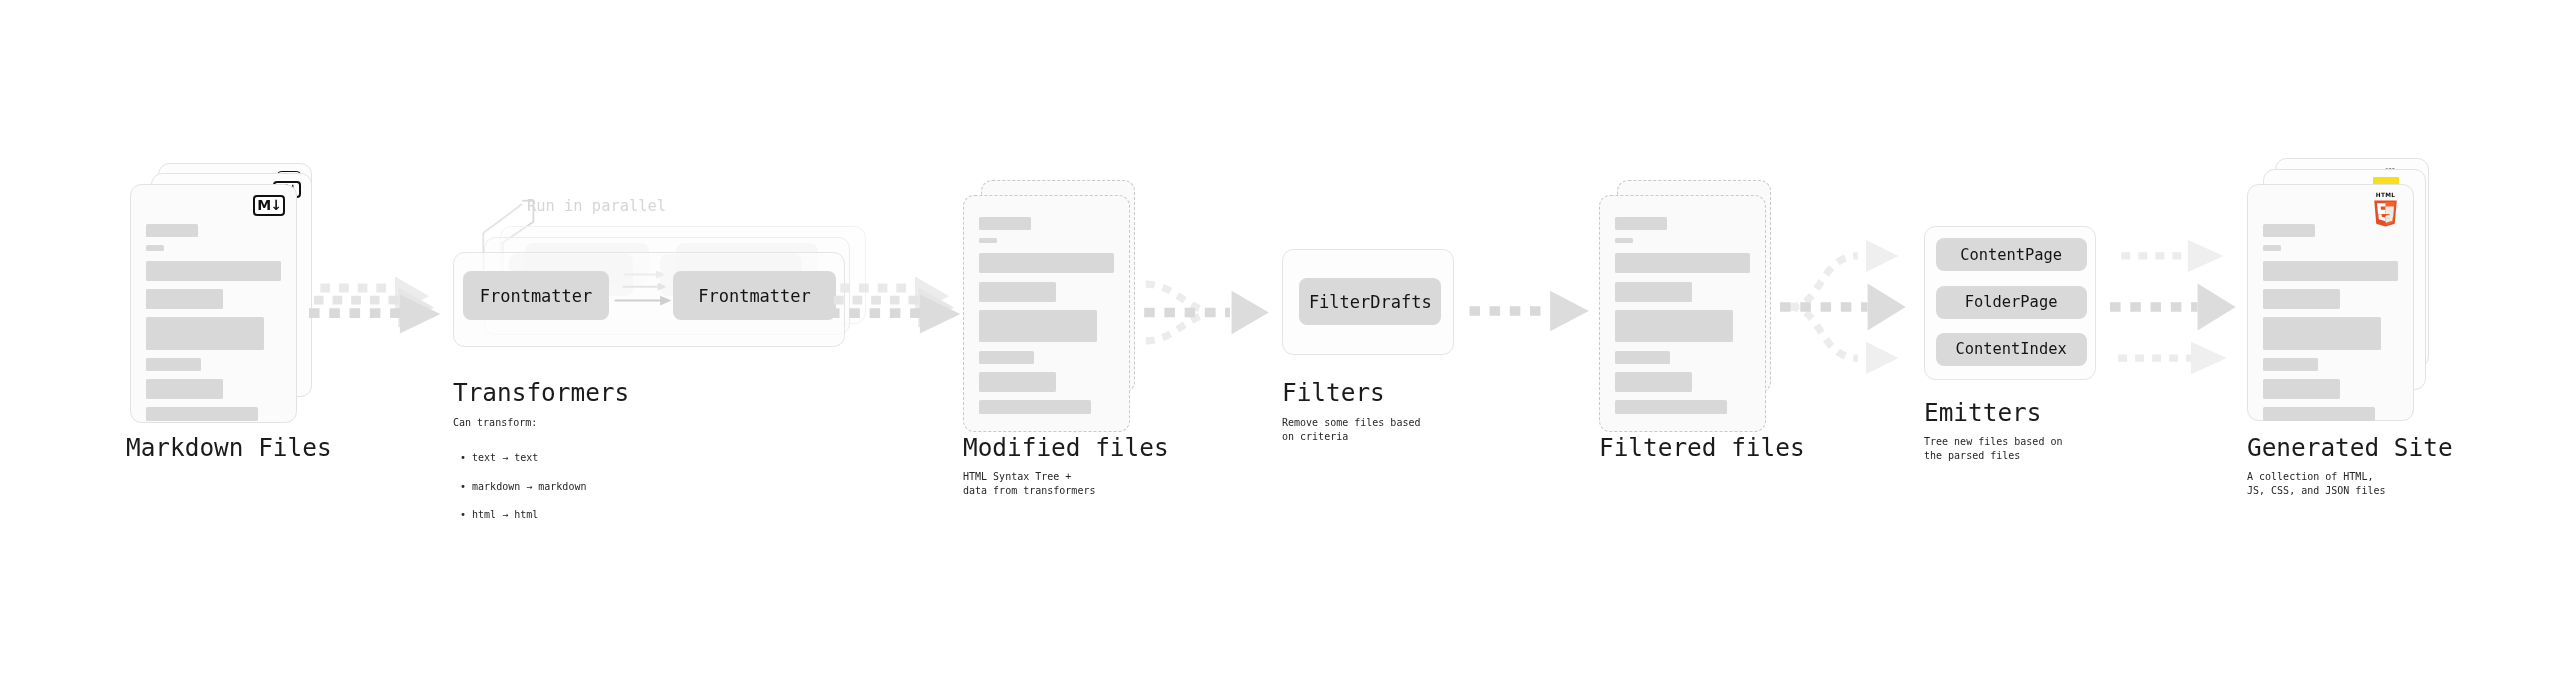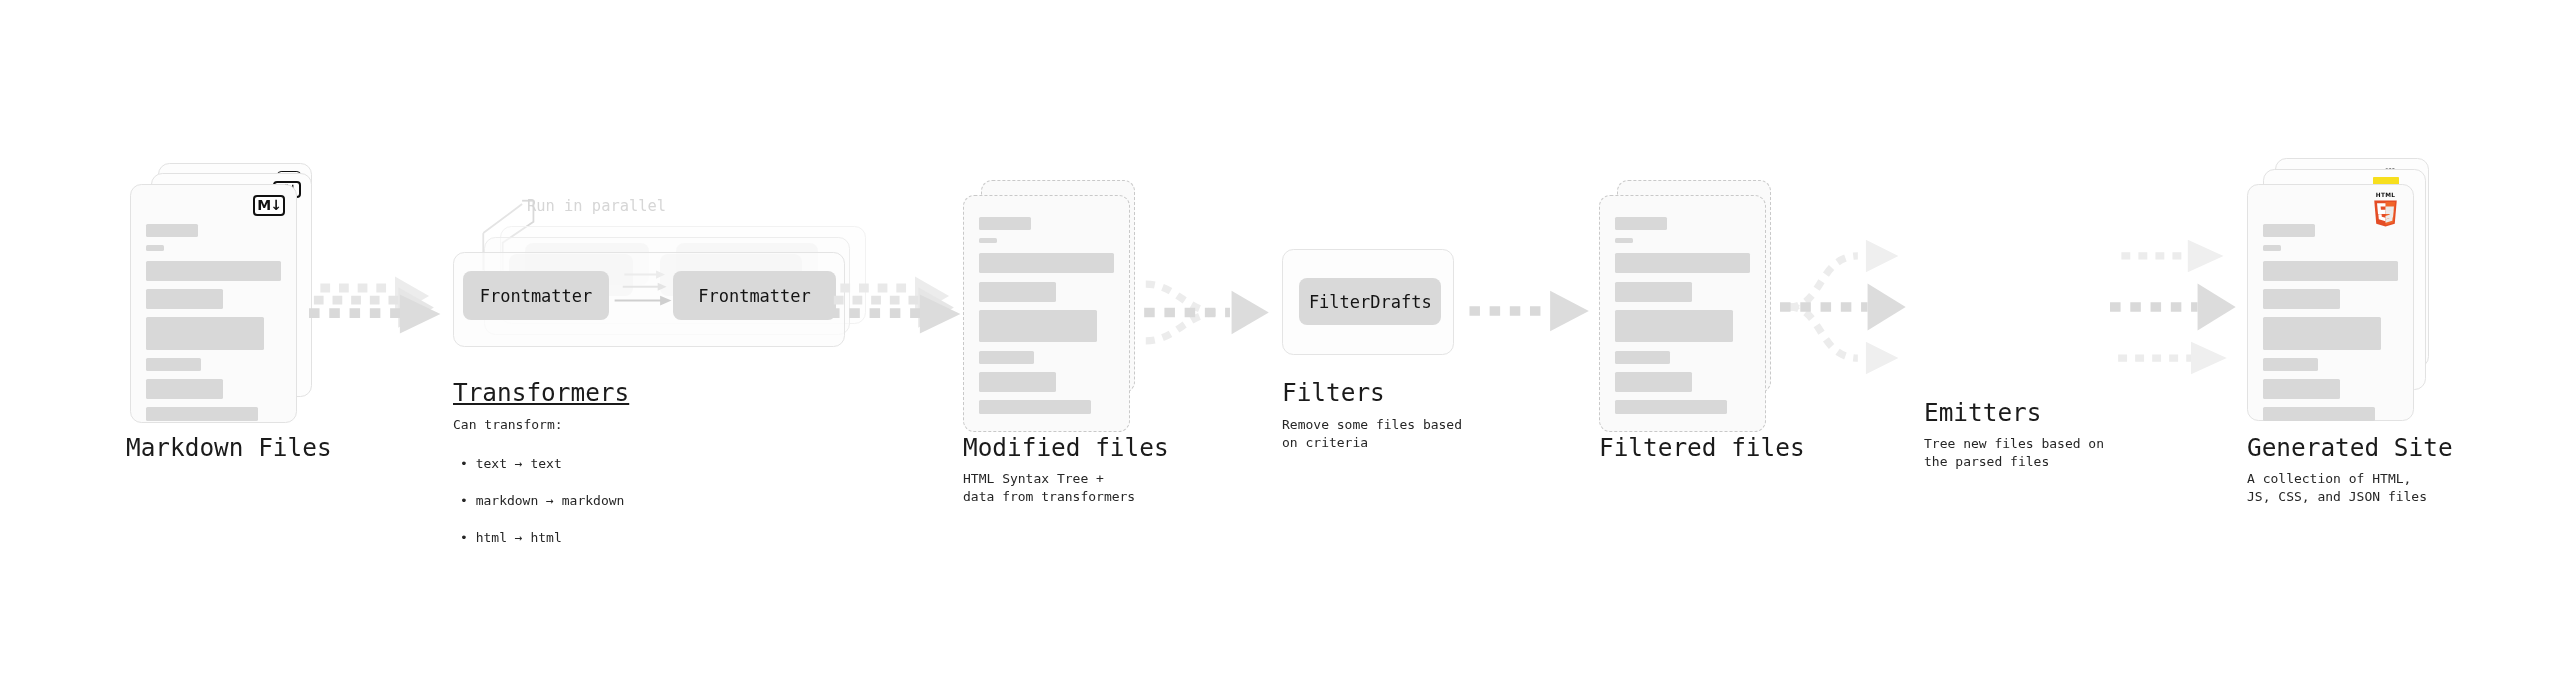--- a/index.html
+++ b/index.html
@@ -21,21 +21,21 @@
   .step-title {
     font-family: "DejaVu Sans Mono", "Liberation Mono", monospace;
     font-size: 24.4px;
     font-weight: 400;
     color: #1b1b1b;
     letter-spacing: 0px;
     white-space: nowrap;
   }
   .step-desc {
     font-family: "DejaVu Sans Mono", "Liberation Mono", monospace;
-    font-size: 13px;
+    font-size: 10px;
     line-height: 1.42;
     color: #262626;
     white-space: pre-line;
   }
 
   
   .doc-stack { position: absolute; }
   .doc {
     position: absolute;
     background: #fbfbfb;
@@ -183,21 +183,21 @@
         </g>
         <polygon points="55,18 66,23 55,28" fill="#e4e4e4"></polygon>
         <g fill="none" stroke="#cfcfcf" stroke-width="2.6">
           <line x1="2" y1="40" x2="62" y2="40"></line>
         </g>
         <polygon points="58,34 72,40 58,46" fill="#cfcfcf"></polygon>
       </svg>
     </div>
   </div>
 
-  <div class="step-title abs" style="left:453px; top:378px;text-decoration:underline;">Transformers</div>
+  <div class="step-title abs" style="left:453px; top:378px;">Transformers</div>
   <div class="step-desc abs" style="left:453px; top:416px;">Can transform:</div>
   <div class="abs" style="left:460px; top:437px;">
     <div class="step-desc">
       <span>•&nbsp;</span><span>text → text</span>
     </div>
     <div class="step-desc">
       <span>•&nbsp;</span><span>markdown → markdown</span>
     </div>
     <div class="step-desc">
       <span>•&nbsp;</span><span>html → html</span>
@@ -284,20 +284,25 @@
     <svg width="150" height="154" viewBox="0 0 185 190">
       <path d="M 12 95 C 52 95 48 32 96 32" stroke="#ececec" stroke-width="9" stroke-dasharray="11 10" fill="none"></path>
       <polygon points="106,12 146,32 106,52" fill="#efefef"></polygon>
       <path d="M 12 95 C 52 95 48 158 96 158" stroke="#ececec" stroke-width="9" stroke-dasharray="11 10" fill="none"></path>
       <polygon points="106,138 146,158 106,178" fill="#efefef"></polygon>
       <line x1="0" y1="95" x2="108" y2="95" stroke="#d9d9d9" stroke-width="12" stroke-dasharray="13 12" fill="none"></line>
       <polygon points="108,66 155,95 108,124" fill="#dcdcdc"></polygon>
     </svg>
   </div>
 
+  <div class="group-box" style="left:1924px; top:226px; width:172px; height:154px;">
+    <div class="pill" style="left:10.6px; top:11.4px; width:151px; height:32.5px; font-size:15.4px;">ContentPage</div>
+    <div class="pill" style="left:10.6px; top:59px; width:151px; height:32.5px; font-size:15.4px;">FolderPage</div>
+    <div class="pill" style="left:10.6px; top:106px; width:151px; height:32.5px; font-size:15.4px;">ContentIndex</div>
+  </div>
   <div class="step-title abs" style="left:1924px; top:398px;">Emitters</div>
   <div class="step-desc abs" style="left:1924px; top:435px;">Tree new files based on
 the parsed files</div>
 
   <div class="abs" style="left:2110px; top:230px; width:150px; height:154px;">
     <svg width="150" height="154" viewBox="0 0 185 190">
       <line x1="14" y1="32" x2="96" y2="32" stroke="#ececec" stroke-width="9" stroke-dasharray="11 10" fill="none"></line>
       <polygon points="96,12 140,32 96,52" fill="#efefef"></polygon>
       <line x1="0" y1="95" x2="108" y2="95" stroke="#d9d9d9" stroke-width="12" stroke-dasharray="13 12" fill="none"></line>
       <polygon points="108,66 155,95 108,124" fill="#dcdcdc"></polygon>

